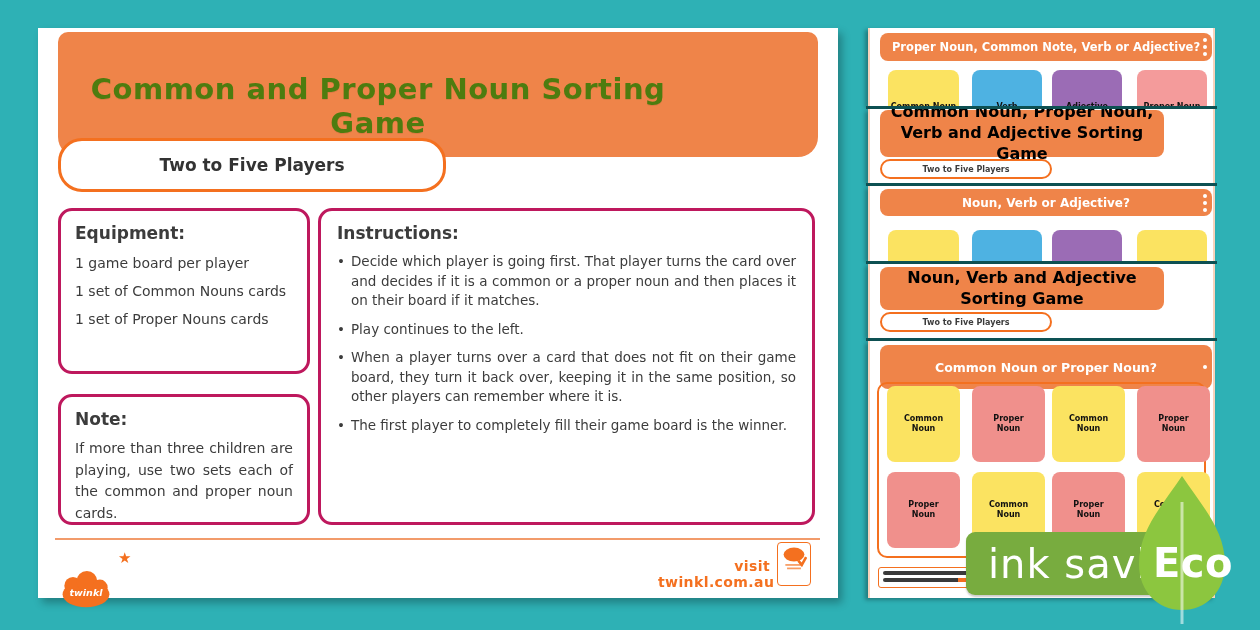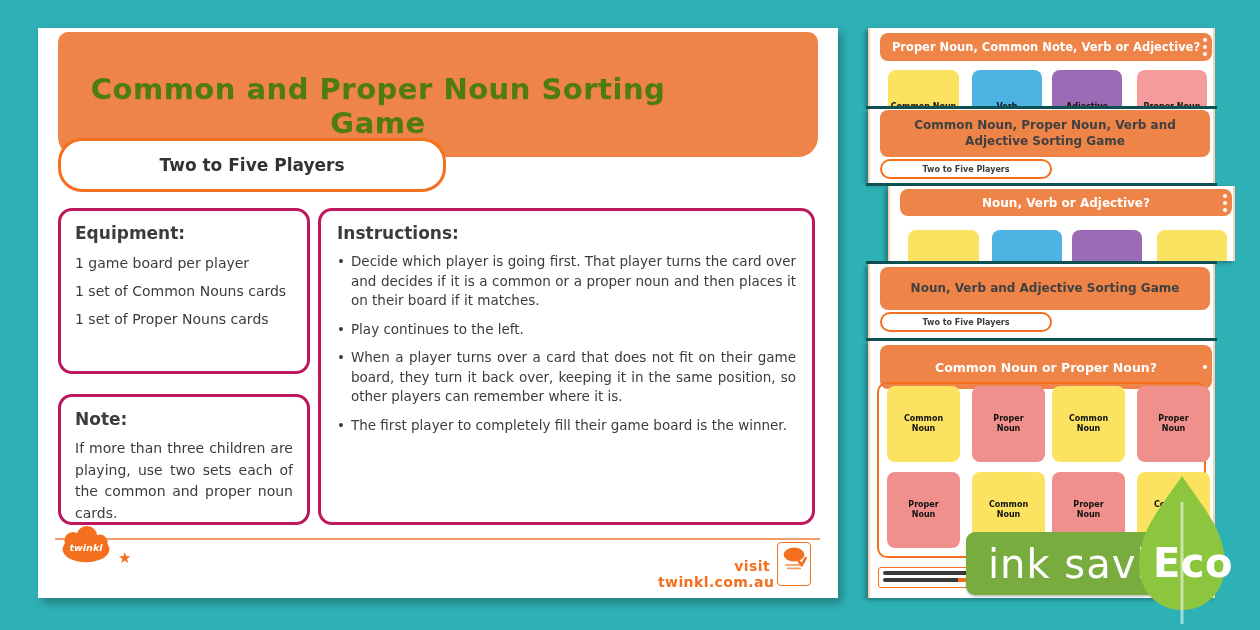--- a/index.html
+++ b/index.html
@@ -35,21 +35,21 @@
   }
   .equip-box{left:20px;top:180px;width:252px;height:166px;}
   .note-box{left:20px;top:366px;width:252px;height:131px;}
   .instr-box{left:280px;top:180px;width:497px;height:317px;padding:12px 16px;}
   .box-heading{font-size:17px;font-weight:800;margin-bottom:9px;}
   .equip-item{font-size:14px;margin-top:12px;}
   .note-body{font-size:14px;line-height:1.55;text-align:justify;}
   .bullet{display:flex;font-size:13.5px;line-height:1.45;margin-bottom:9px;text-align:justify;}
   .bullet::before{content:"•";margin-right:6px;flex:0 0 auto;}
   .footer-line{position:absolute;left:17px;top:510px;width:765px;height:2px;background:#F29B6B;}
-  .twinkl-logo{position:absolute;left:22px;top:497px;width:52px;height:40px;}
+  .twinkl-logo{position:absolute;left:22px;top:542px;width:52px;height:40px;}
   .footer-star{position:absolute;left:80px;top:521px;color:#F4701F;font-size:15px;}
   .visit-text{position:absolute;left:620px;top:530px;width:112px;text-align:right;
     font-size:14px;font-weight:700;color:#F4701F;letter-spacing:.4px;}
   .quality-badge{position:absolute;left:739px;top:514px;width:32px;height:42px;
     background:#fff;border:1px solid #F4701F;border-radius:4px;}
   .quality-badge svg{display:block;margin:2px auto 0;}
   
   .previews{position:absolute;left:868px;top:28px;width:347px;height:570px;}
   .preview{
     position:absolute;left:0;width:347px;background:#ffffff;overflow:hidden;
@@ -61,22 +61,22 @@
     color:#fff;font-weight:800;text-align:center;
     display:flex;align-items:center;justify-content:center;
   }
   .dots{position:absolute;right:5px;top:50%;transform:translateY(-50%);
     display:flex;flex-direction:column;gap:3px;}
   .dots i{width:4px;height:4px;border-radius:50%;background:#fff;}
   .pcard{position:absolute;border-radius:8px;
     font-size:8px;font-weight:800;color:#111;text-align:center;line-height:1.15;}
   .pcard span{position:absolute;left:0;right:0;top:32px;}
   .banner{
-    position:absolute;left:12px;width:330px;background:#EF8449;border-radius:8px;
-    color:#404040;font-weight:800;font-size:12px;text-align:center;line-height:1.3;
+    position:absolute;left:12px;width:284px;background:#EF8449;border-radius:8px;
+    color:#000000;font-weight:800;font-size:16px;text-align:center;line-height:1.3;
     display:flex;align-items:center;justify-content:center;padding:0 10px;box-sizing:border-box;
   }
   .mini-btn{
     position:absolute;left:12px;width:172px;height:20px;background:#fff;
     border:2px solid #F4701F;border-radius:11px;box-sizing:border-box;
     font-size:8px;font-weight:800;display:flex;align-items:center;justify-content:center;
   }
   .board-outline{position:absolute;left:9px;top:41px;width:329px;height:176px;
     border:2px solid #F4701F;border-radius:10px;box-sizing:border-box;}
   .gcard{position:absolute;width:73px;height:76px;border-radius:8px;
@@ -175,21 +175,21 @@
   <div class="sep" style="top:78px;"></div>
 
   <div class="preview" style="top:81px;height:74px;">
     <div class="banner" style="top:1px;height:47px;">
       <span>Common Noun, Proper Noun, Verb and Adjective Sorting Game</span>
     </div>
     <div class="mini-btn" style="top:50px;">Two to Five Players</div>
   </div>
   <div class="sep" style="top:155px;"></div>
 
-  <div class="preview" style="top:158px;height:75px;margin-left:20px;">
+  <div class="preview" style="top:158px;height:75px;">
     <div class="p-head" style="top:3px;height:27px;font-size:12px;">
       <span>Noun, Verb or Adjective?</span>
       <span class="dots">
           <i></i>
           <i></i>
           <i></i>
         </span>
     </div>
     <div class="pcard" style="left: 20px; top: 44px; width: 71px; height: 60px; background-color: rgb(251, 227, 97);">
         <span></span>

